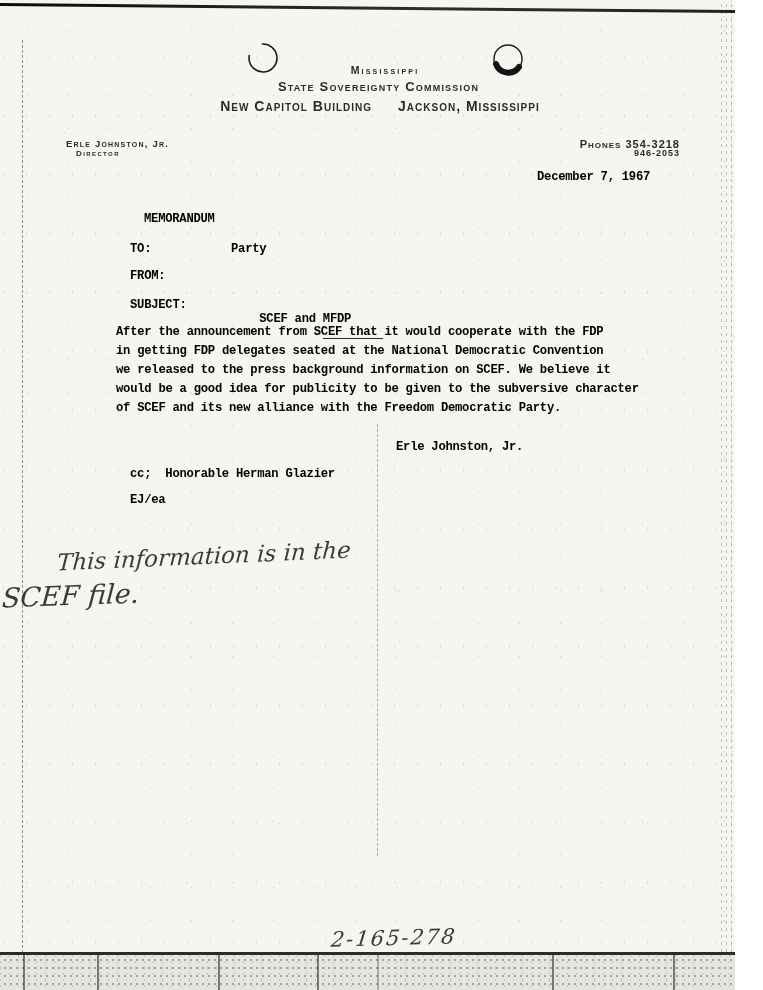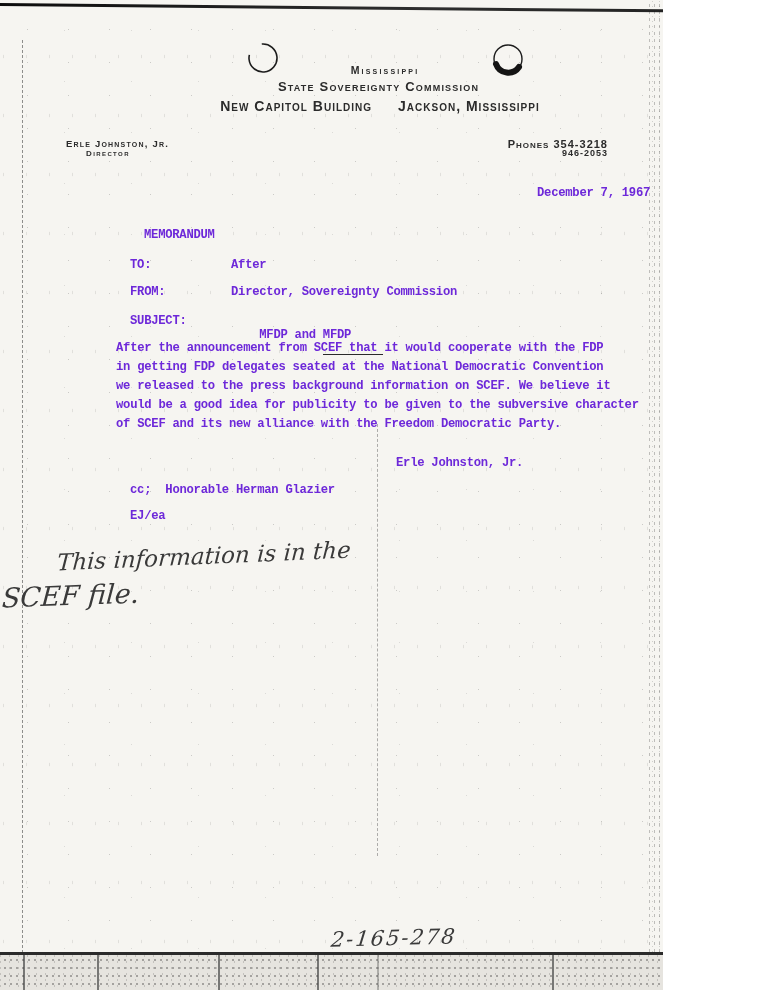--- a/index.html
+++ b/index.html
@@ -1,18 +1,18 @@
 <!DOCTYPE html>
 <html><head>
 <meta charset="utf-8">
 <style>
   html, body { margin: 0; padding: 0; background: #ffffff; }
   .page {
     position: relative;
-    width: 663px; height: 990px;
+    width: 735px; height: 990px;
     background: #f6f5f1;
     overflow: hidden;
     font-family: "Liberation Sans", sans-serif;
     color: #262626;
   }
   
   .page::before {
     content: "";
     position: absolute; inset: 0;
     background-image:
@@ -51,29 +51,29 @@
   }
   .ring { position: absolute; }
   
   .lh { position: absolute; font-weight: bold; font-variant: small-caps; color: #2b2b2b; white-space: nowrap; }
   .lh-state   { top: 64px;  left: 0; width: 770px; text-align: center; font-size: 10.5px; letter-spacing: 2.2px; }
   .lh-comm    { top: 79px;  left: 0; width: 757px; text-align: center; font-size: 13px; letter-spacing: 1.2px; }
   .lh-addr    { top: 98px;  left: 0; width: 760px; text-align: center; font-size: 14px; letter-spacing: 1px; }
   .lh-addr .gap { display: inline-block; width: 26px; }
   .lh-chair   { top: 112px; left: 0; width: 764px; text-align: center; font-size: 9.5px; letter-spacing: 1px; }
   .lh-dirname { top: 138px; left: 66px; font-size: 9.5px; letter-spacing: 1.2px; }
-  .lh-dirtitle{ top: 149px; left: 86px; font-size: 8px;   letter-spacing: 1.4px; }
+  .lh-dirtitle{ top: 149px; left: 76px; font-size: 8px;   letter-spacing: 1.4px; }
   .lh-phones  { top: 138px; right: 55px; font-size: 11px; letter-spacing: 1px; text-align: center; }
   .lh-phone2  { top: 148px; right: 55px; font-size: 9px; letter-spacing: 1px; text-align: right; padding-left: 20px; }
   
   .tw {
     position: absolute;
     font-family: "Liberation Mono", "DejaVu Sans Mono", monospace;
     font-size: 12.2px; letter-spacing: -0.25px;
-    color: #6d28d9; white-space: pre; font-weight: bold; margin-top: 16px;
+    color: #000000; white-space: pre; font-weight: bold;
   }
   .date-line { top: 170px; left: 537px; }
   .memo-title { top: 212px; left: 144px; }
   .row-to-label { top: 242px; left: 130px; }
   .row-to-value { top: 242px; left: 231px; }
   .row-from-label { top: 269px; left: 130px; }
   .row-from-value { top: 269px; left: 231px; }
   .row-subj-label { top: 298px; left: 130px; }
   .row-subj-value { top: 298px; left: 231px; }
   .subj-underlined { border-bottom: 1.5px solid #2a2a2a; padding-right: 32px; padding-bottom: 12px; }
@@ -133,28 +133,27 @@
   </div>
   <div class="lh lh-dirname">Erle Johnston, Jr.</div>
   <div class="lh lh-dirtitle">Director</div>
   <div class="lh lh-phones">Phones 354-3218</div>
   <div class="lh lh-phone2">946-2053</div>
 
   <div class="tw date-line">December 7, 1967</div>
   <div class="tw memo-title">MEMORANDUM</div>
 
   <div class="tw row-to-label">TO:</div>
-  <div class="tw row-to-value">After</div>
+  <div class="tw row-to-value">Party</div>
 
   <div class="tw row-from-label">FROM:</div>
-  <div class="tw row-from-value">Director, Sovereignty Commission</div>
 
   <div class="tw row-subj-label">SUBJECT:</div>
   <div class="tw row-subj-value">
-    <span>MFDP and </span><span class="subj-underlined">MFDP</span>
+    <span>SCEF and </span><span class="subj-underlined">MFDP</span>
   </div>
 
   <div class="tw body-text">After the announcement from SCEF that it would cooperate with the FDP
 in getting FDP delegates seated at the National Democratic Convention
 we released to the press background information on SCEF.  We believe it
 would be a good idea for publicity to be given to the subversive character
 of SCEF and its new alliance with the Freedom Democratic Party.</div>
 
   <div class="tw signature">Erle Johnston, Jr.</div>
   <div class="tw cc-line">cc;  Honorable Herman Glazier</div>

